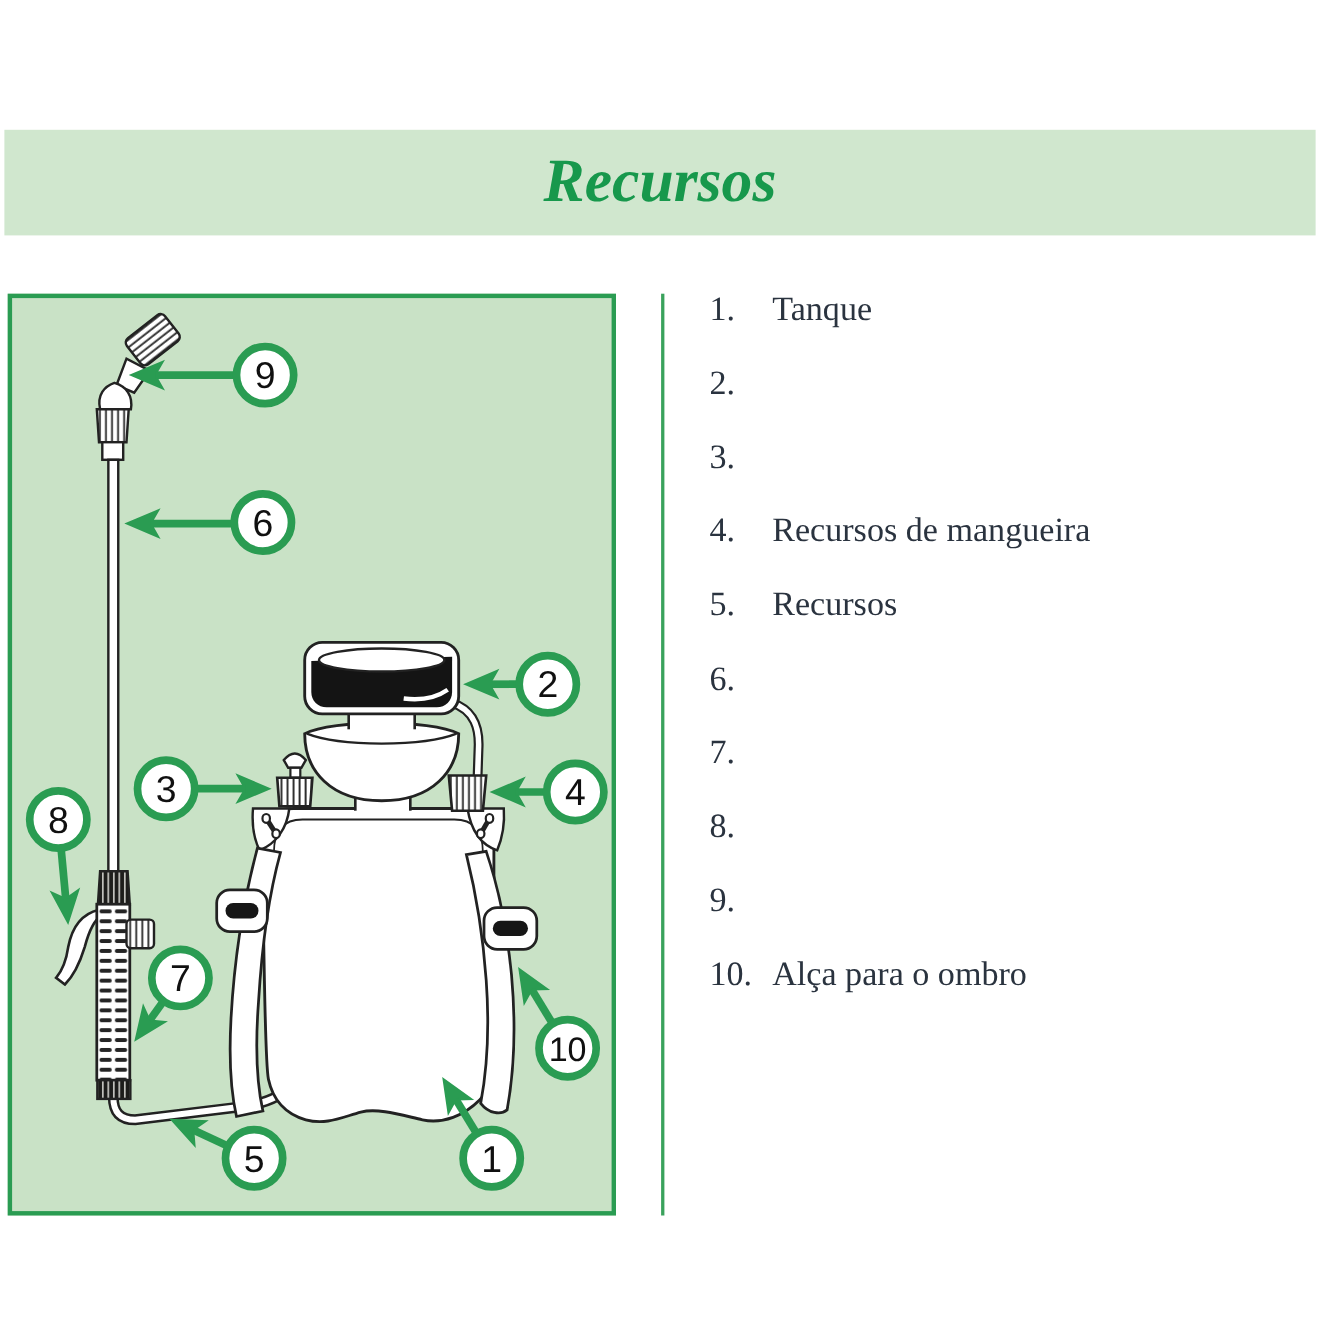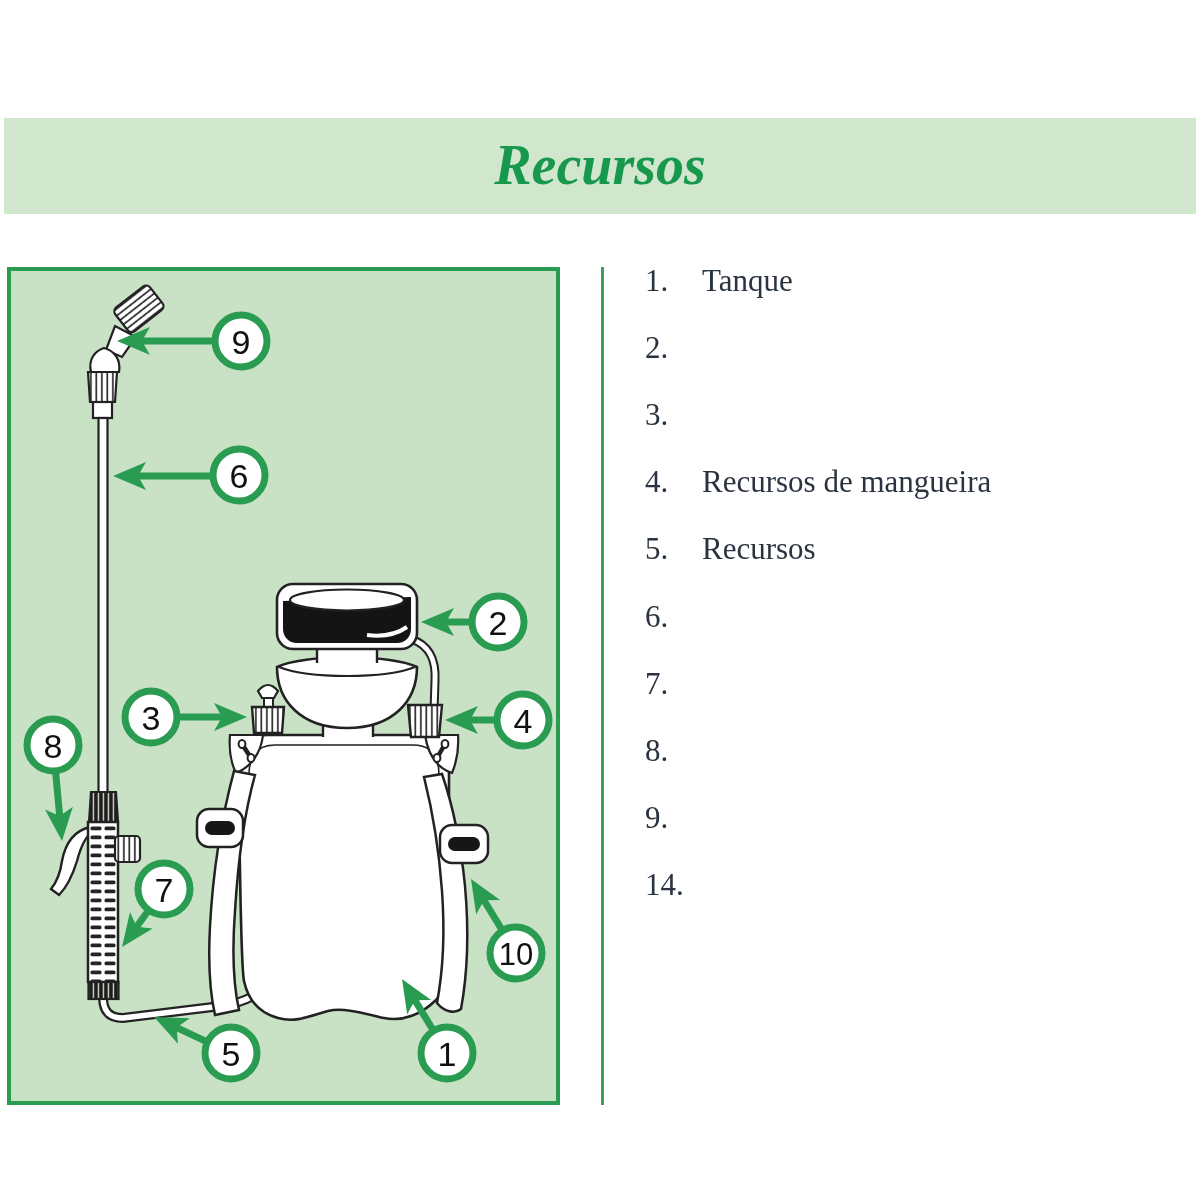--- a/index.html
+++ b/index.html
@@ -262,17 +262,18 @@
     <div class="frow">
         <span class="num">7.</span>
       </div>
     <div class="frow">
         <span class="num">8.</span>
       </div>
     <div class="frow">
         <span class="num">9.</span>
       </div>
     <div class="frow">
-        <span class="num">14.</span>
+        <span class="num">10.</span>
+        <span class="lbl">Alça para o ombro</span>
       </div>
   </div>
 
 </div>
 
 </body></html>

